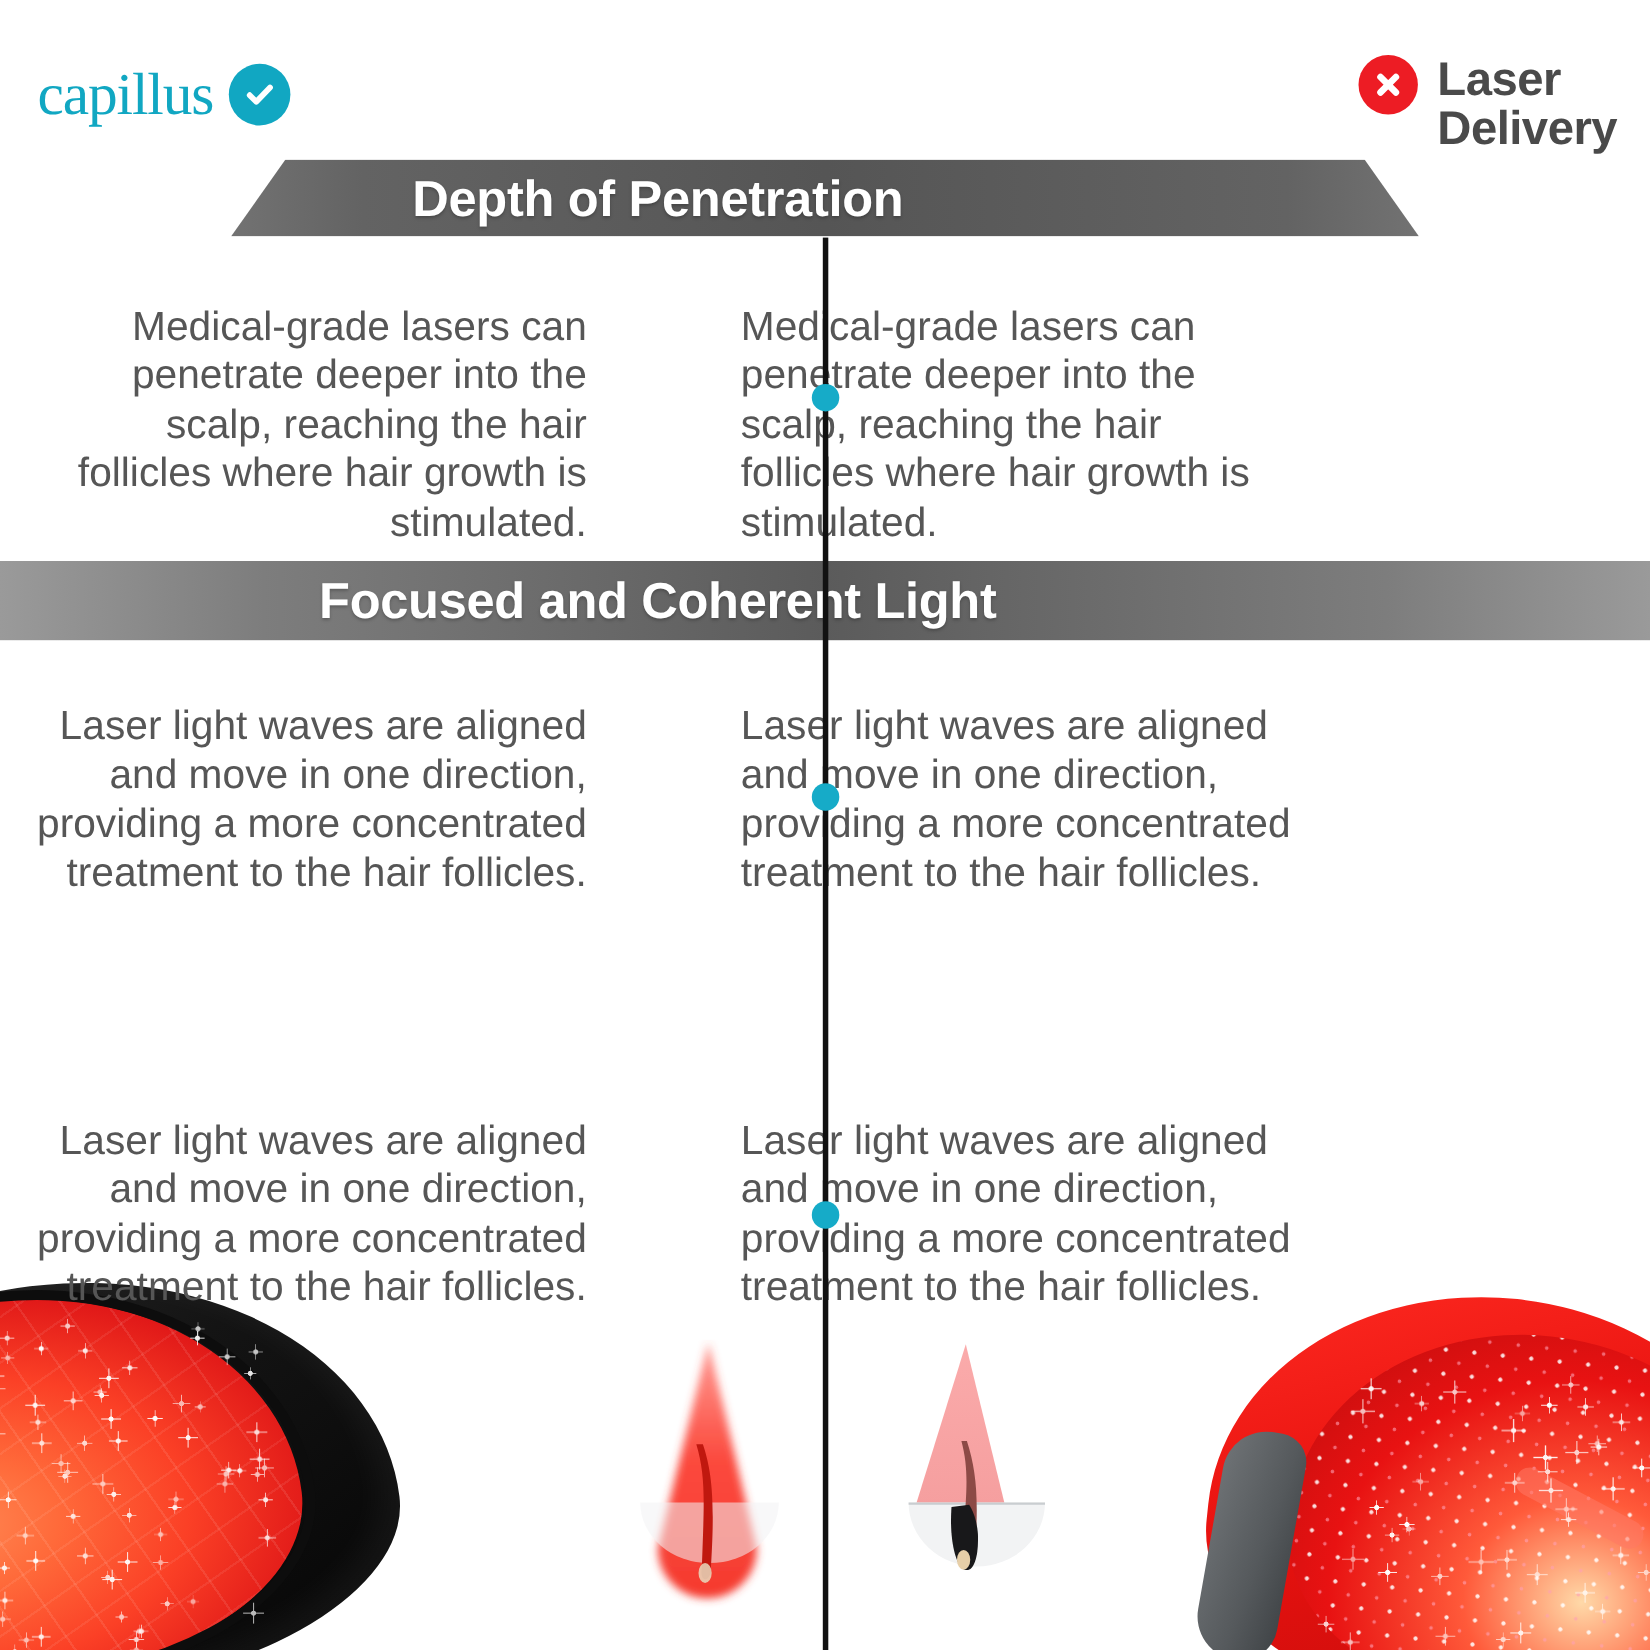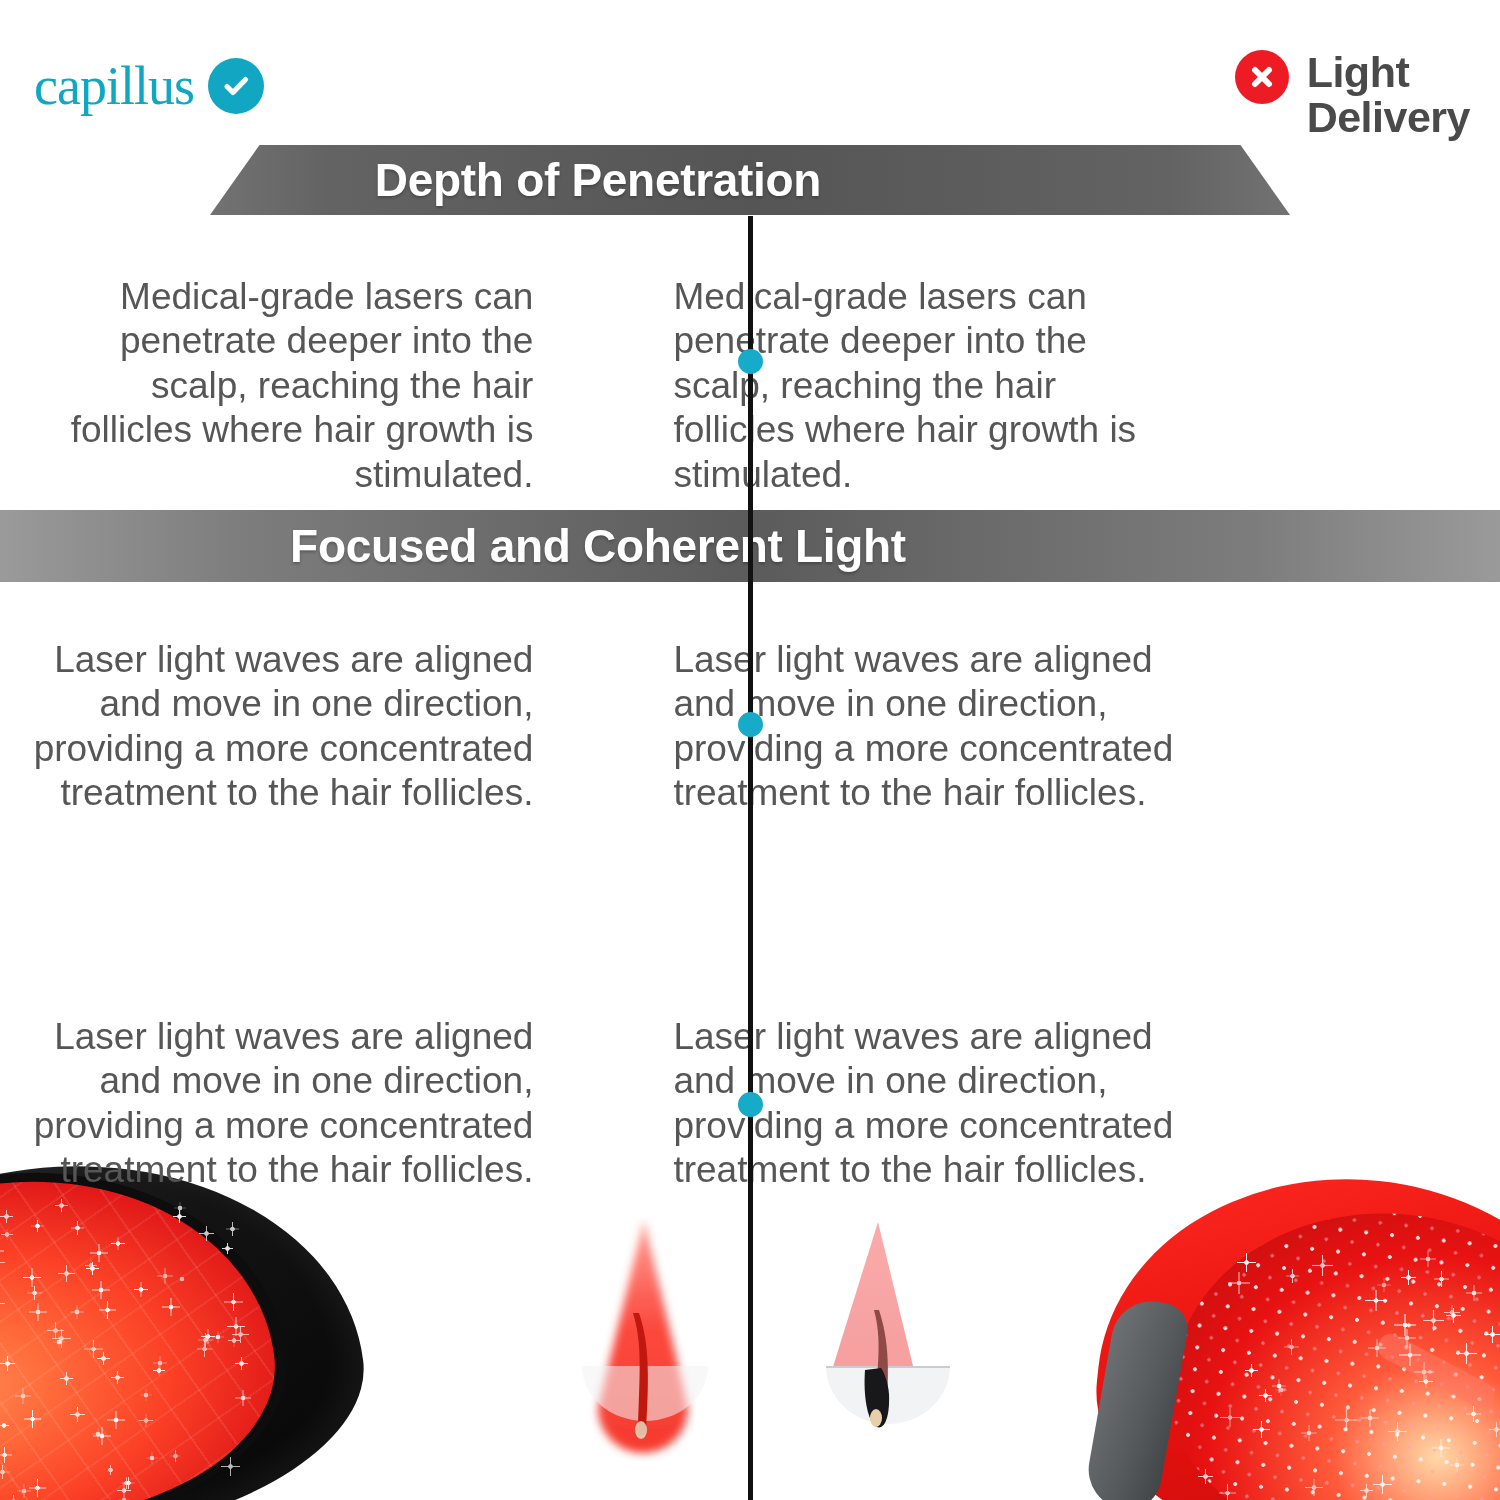--- a/index.html
+++ b/index.html
@@ -190,21 +190,21 @@
     </span>
   </div>
 
   <div class="brand-right">
     <span class="badge-x">
       <svg width="30" height="30" viewBox="0 0 30 30" aria-hidden="true">
         <path d="M8 8 L22 22 M22 8 L8 22" fill="none" stroke="#ffffff" stroke-width="6" stroke-linecap="round"></path>
       </svg>
     </span>
     <span class="label">
-      <span>Light</span><br>
+      <span>Laser</span><br>
       <span>Delivery</span>
     </span>
   </div>
 
   <div class="divider"></div>
   <div class="dot" style="top:349px;"></div>
   <div class="dot" style="top:712px;"></div>
   <div class="dot" style="top:1092px;"></div>
 
   <div class="banner banner1">

